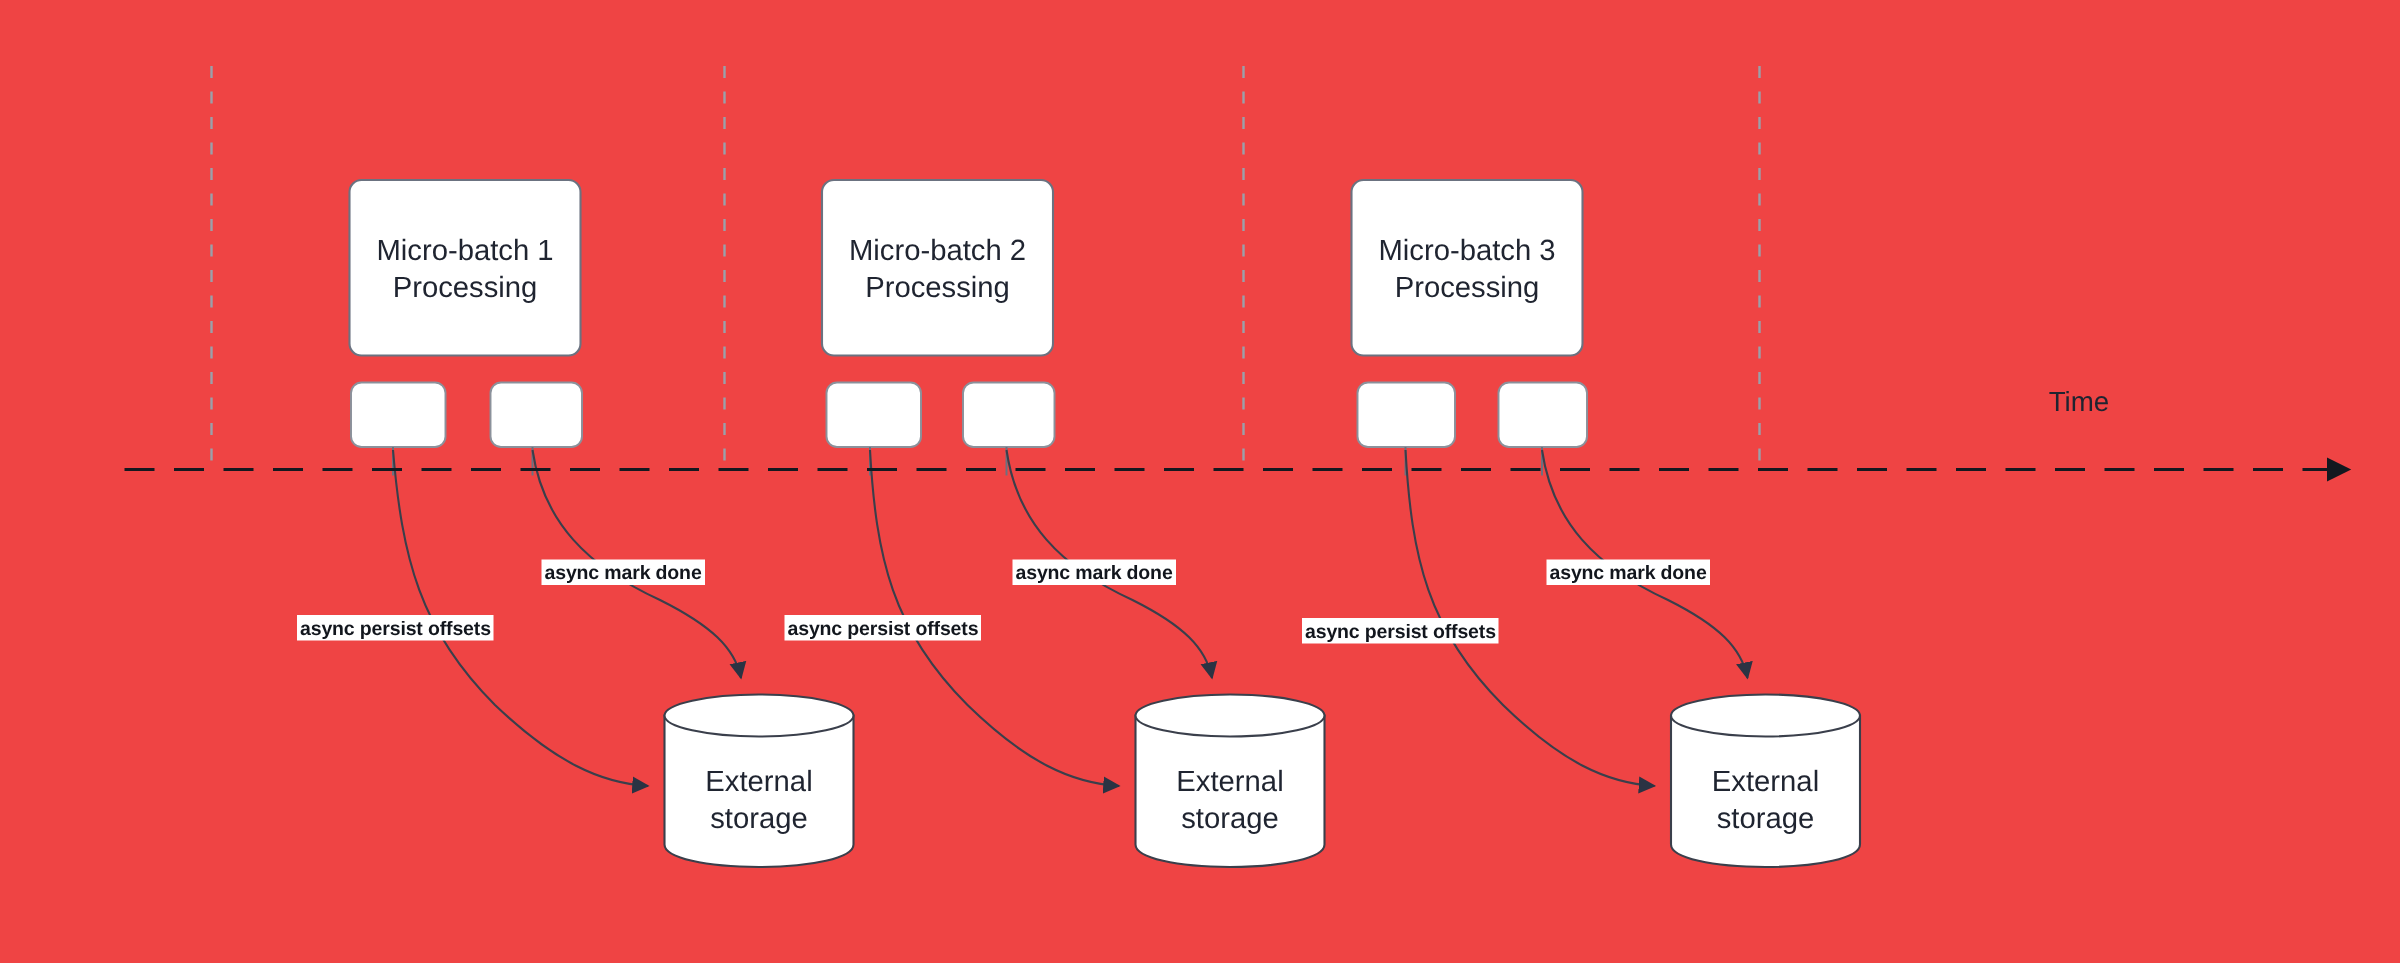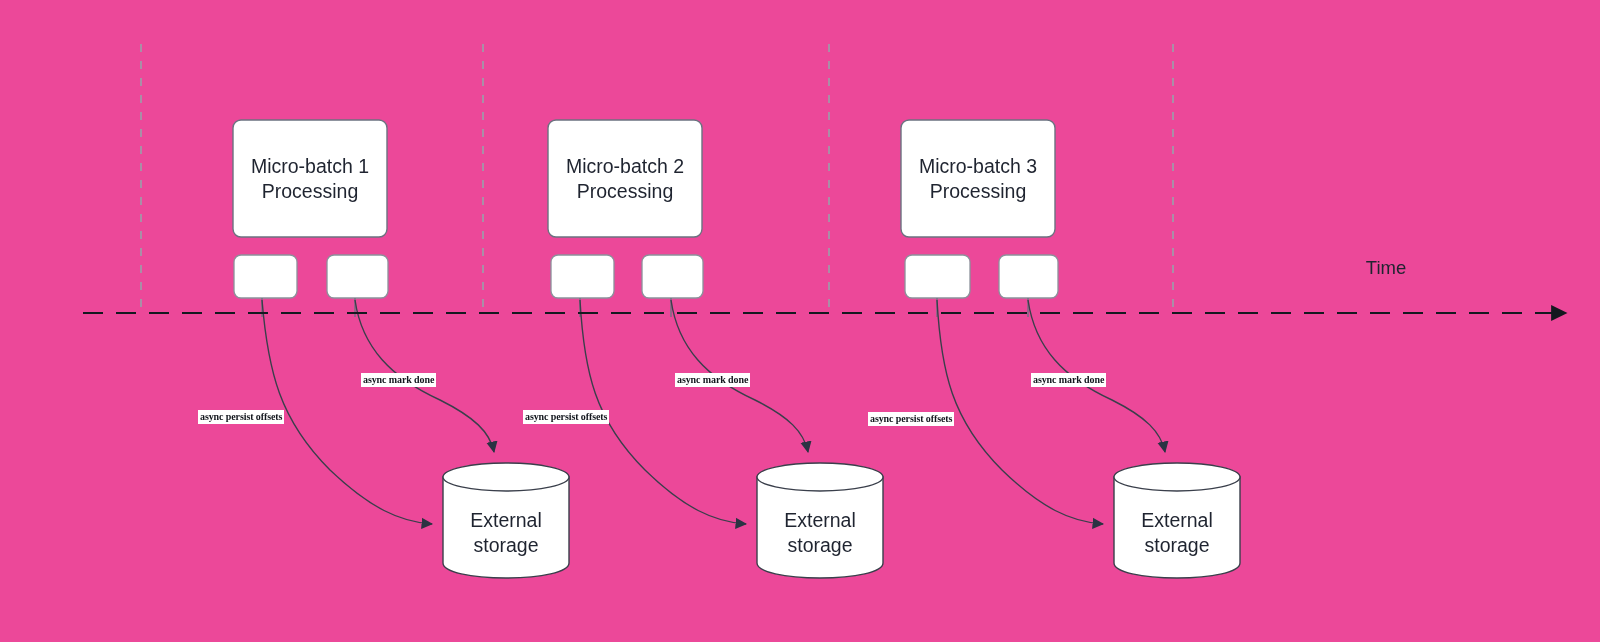--- a/index.html
+++ b/index.html
@@ -9,21 +9,21 @@
     background: #ffffff;
   }
   body {
     font-family: "Liberation Sans", sans-serif;
     color: #1f2430;
   }
   #canvas {
     position: relative;
     width: 1600px;
     height: 642px;
-    background: #ec4899;
+    background: #ef4444;
     overflow: hidden;
   }
   #diagram-svg {
     position: absolute;
     left: 0;
     top: 0;
     width: 1600px;
     height: 642px;
   }
   .node-box {
@@ -81,22 +81,22 @@
     text-anchor: middle;
   }
   .time-label {
     font-family: "Liberation Sans", sans-serif;
     font-size: 18.5px;
     fill: #1f2430;
     text-anchor: middle;
   }
   .edge-label {
     position: absolute;
-    font-family: Liberation Serif, serif;
-    font-size: 10px;
+    font-family: Liberation Sans, sans-serif;
+    font-size: 13px;
     font-weight: bold;
     color: #12161d;
     background: #ffffff;
     white-space: nowrap;
     line-height: 1;
     padding: 2px 2px;
     letter-spacing: -0.1px;
   }
 </style>
 </head>

